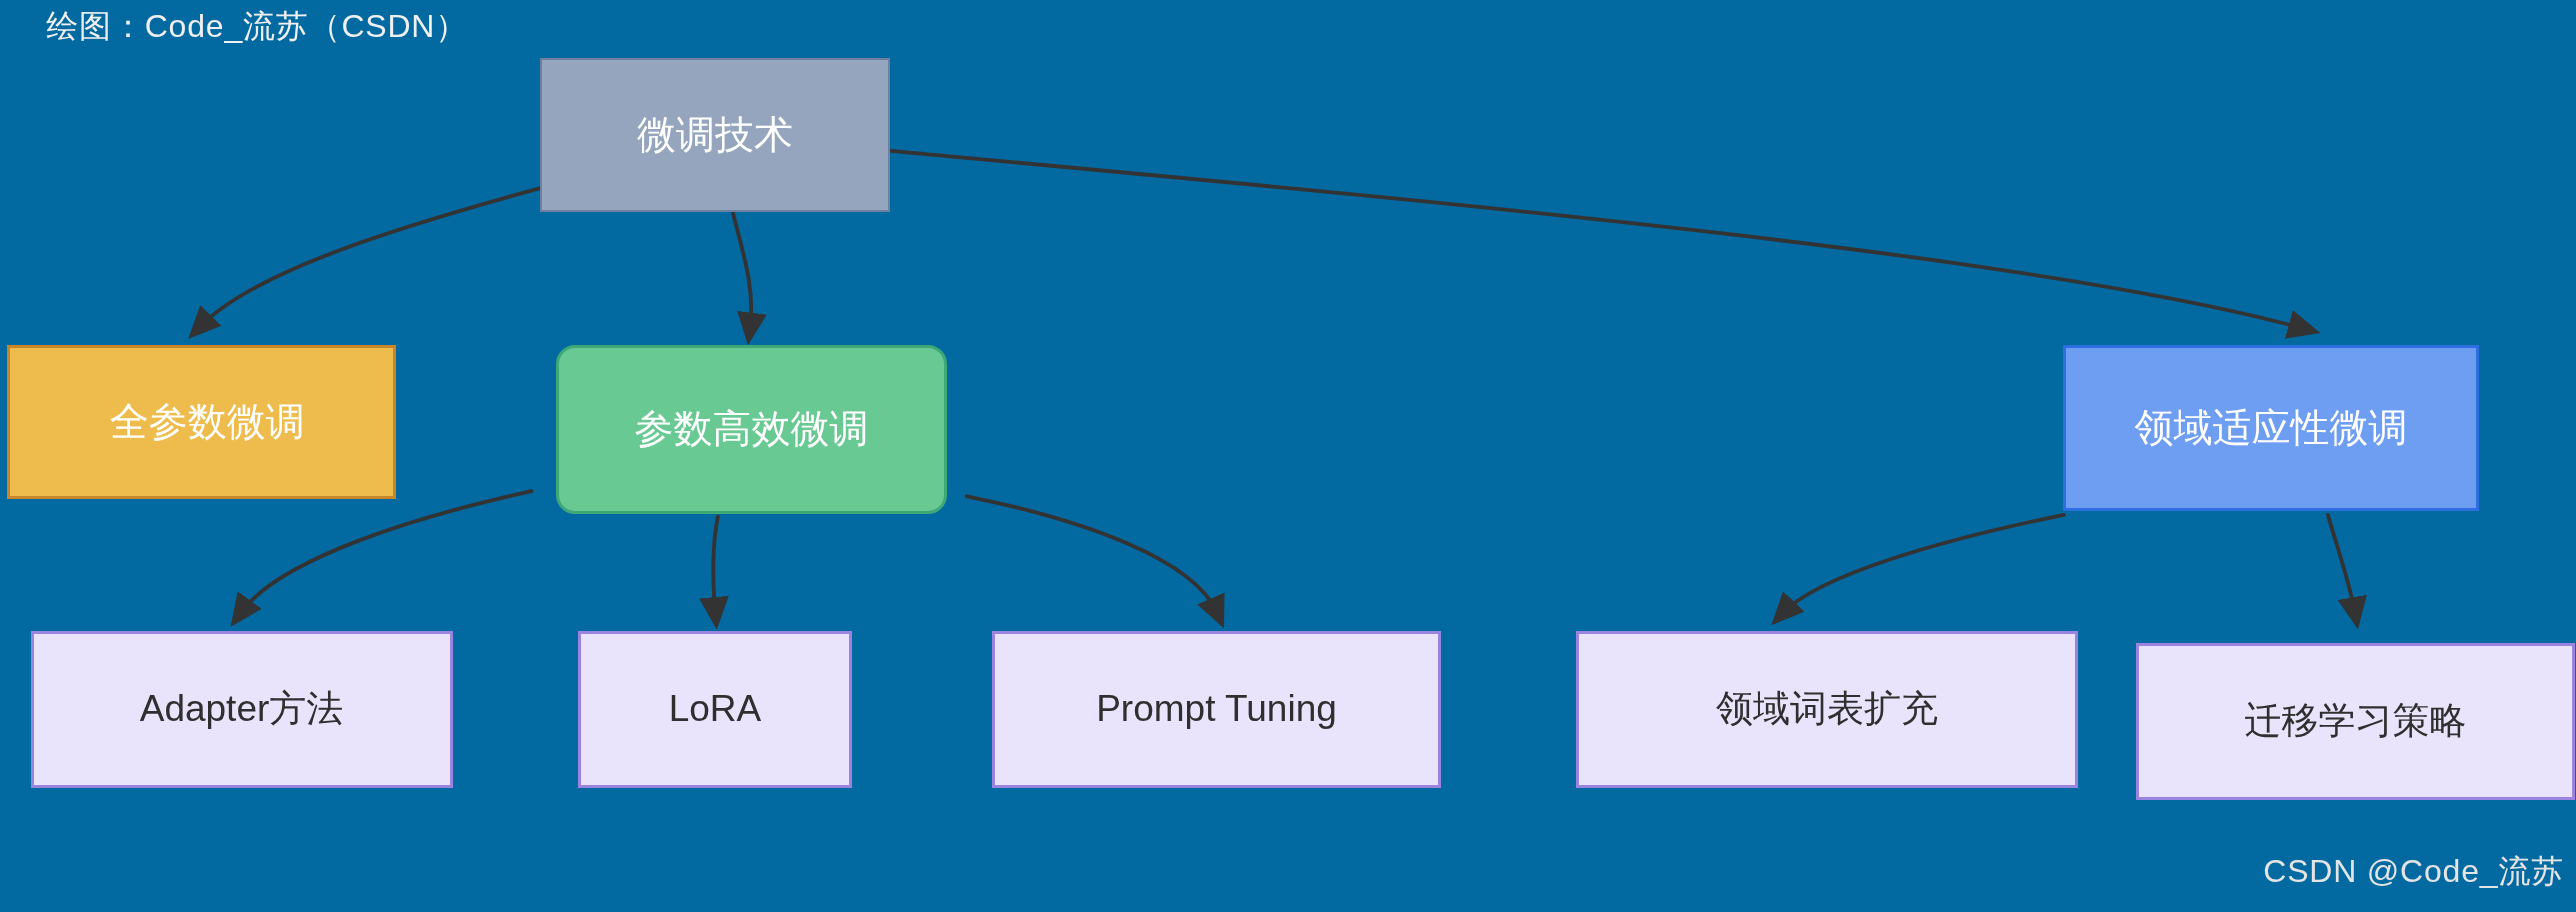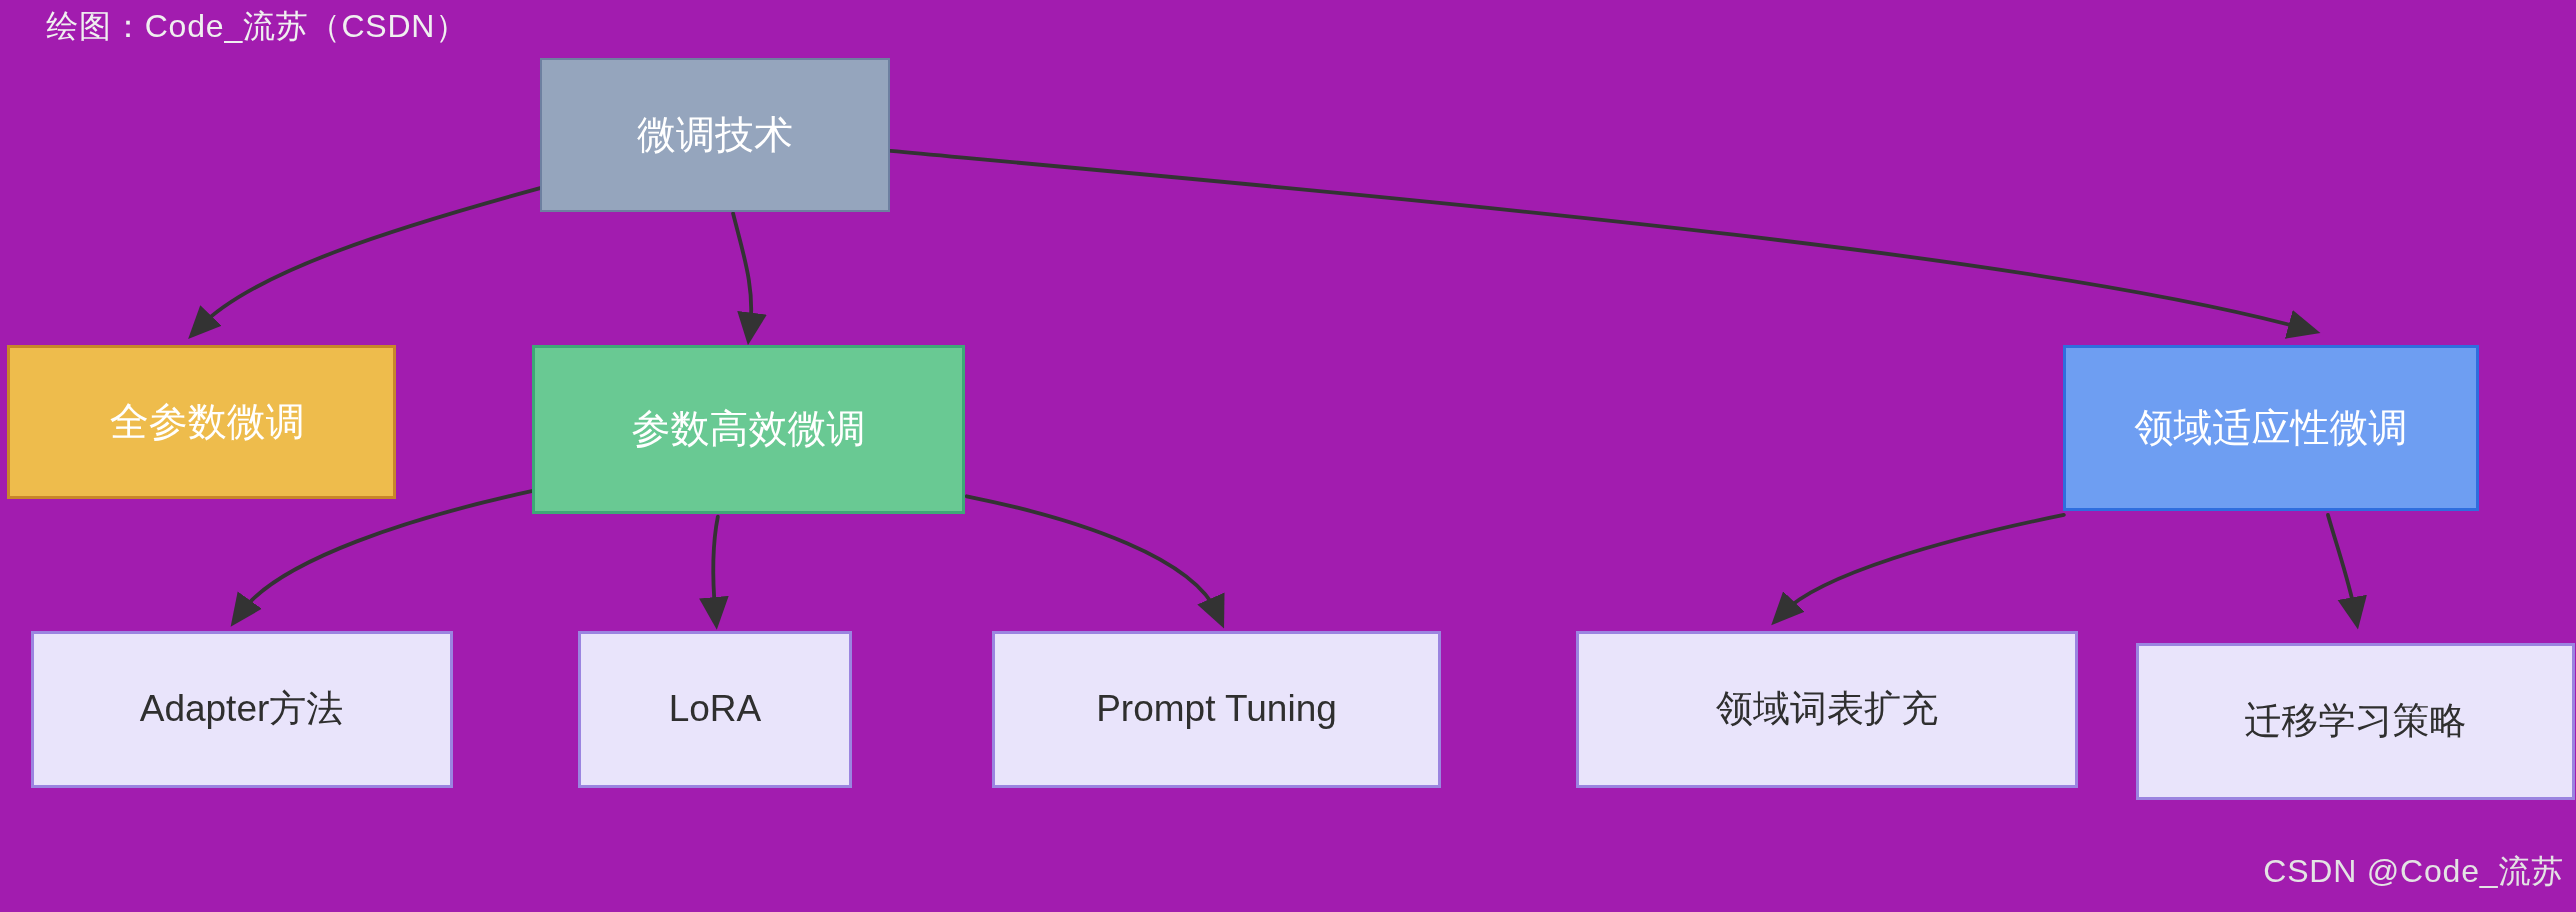--- a/index.html
+++ b/index.html
@@ -4,21 +4,21 @@
 <style>
   html, body {
     margin: 0;
     padding: 0;
     background: #ffffff;
   }
   #canvas {
     position: relative;
     width: 2576px;
     height: 913px;
-    background: #a21caf;
+    background: #0369a1;
     overflow: hidden;
     font-family: "Liberation Sans", "DejaVu Sans", sans-serif;
   }
   #edge-layer {
     position: absolute;
     left: 0;
     top: 0;
     width: 2576px;
     height: 913px;
     pointer-events: none;
@@ -101,21 +101,21 @@
       </g>
   </svg>
 
   <div id="nodes-layer">
       <div class="node node-root" style="left: 540px; top: 58px; width: 350px; height: 154px;">
         <span>微调技术</span>
       </div>
       <div class="node node-l2-orange" style="left: 6.8px; top: 345px; width: 389px; height: 154px;">
         <span>全参数微调</span>
       </div>
-      <div class="node node-l2-green" style="left: 532px; top: 345px; width: 433px; height: 169px;">
+      <div class="node node-l2-green" style="left: 556px; top: 345px; width: 391px; height: 169px; border-radius: 19px;">
         <span>参数高效微调</span>
       </div>
       <div class="node node-l2-blue" style="left: 2063px; top: 345px; width: 416px; height: 166px;">
         <span>领域适应性微调</span>
       </div>
       <div class="node node-leaf" style="left: 30.5px; top: 631px; width: 422px; height: 157px;">
         <span>Adapter方法</span>
       </div>
       <div class="node node-leaf" style="left: 578px; top: 631px; width: 274px; height: 157px;">
         <span>LoRA</span>

